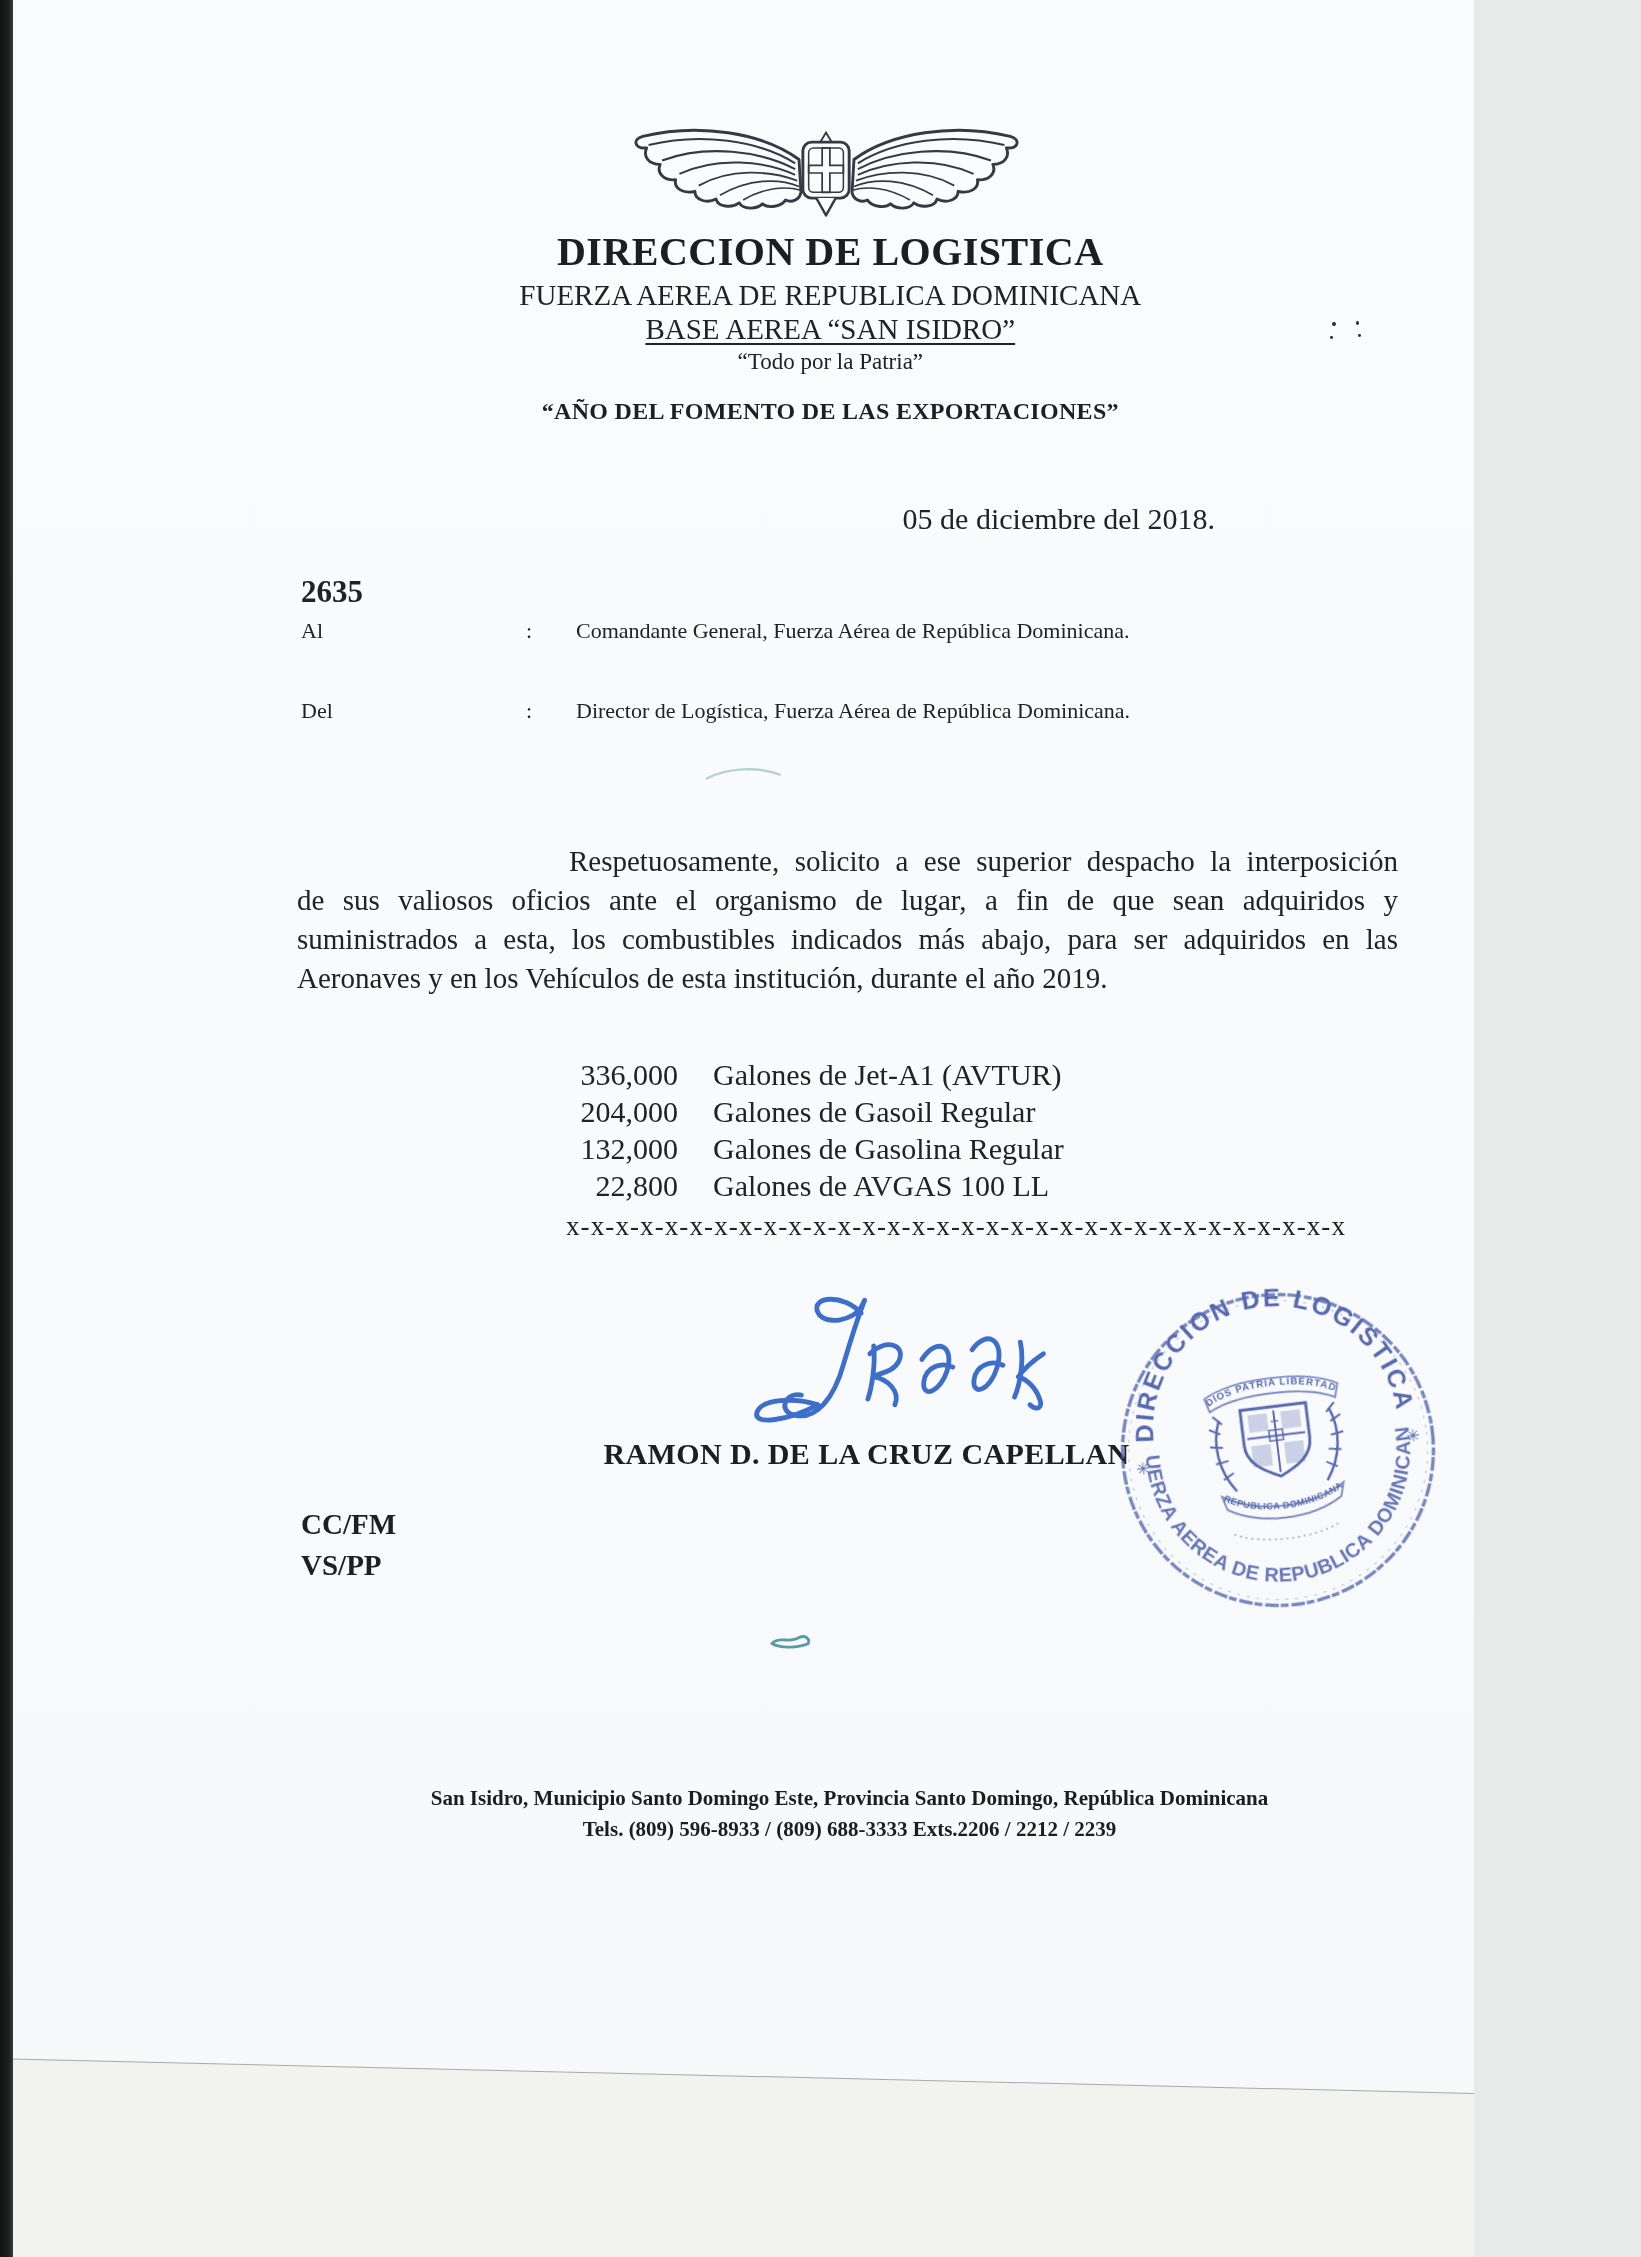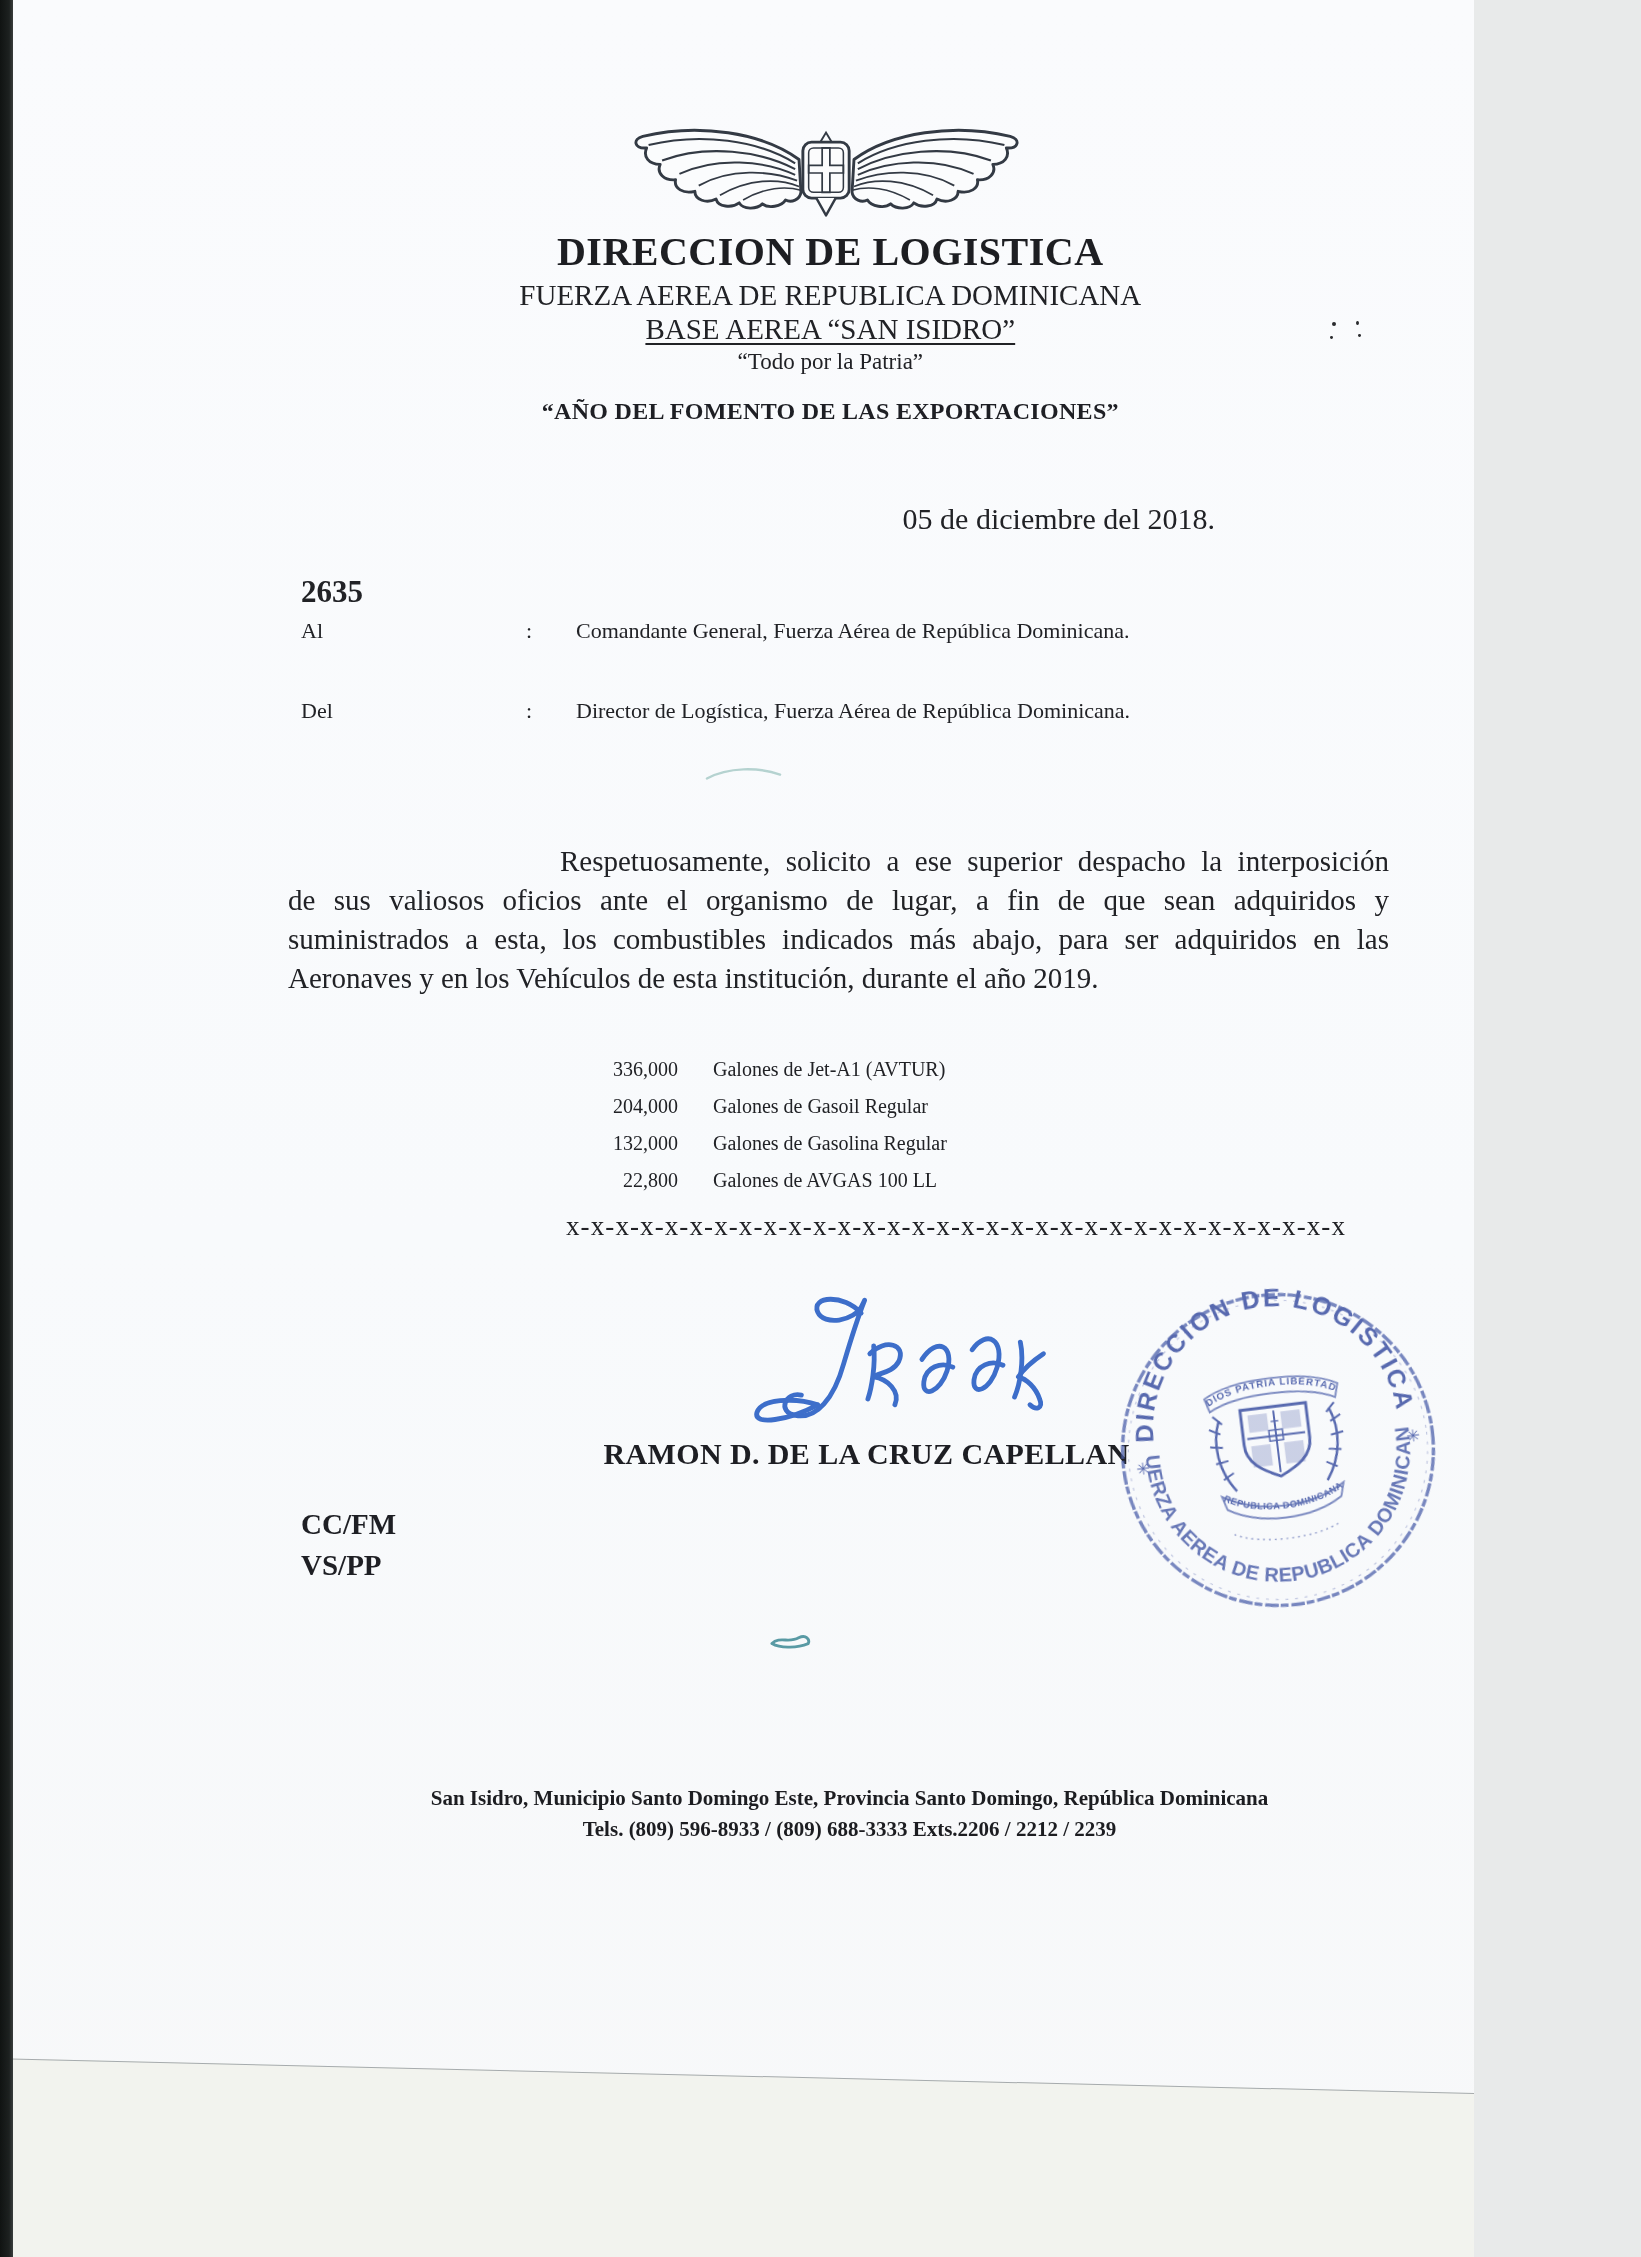--- a/index.html
+++ b/index.html
@@ -16,25 +16,25 @@
   .base-line{top:313px;font-size:29px;}
   .base-line span{text-decoration:underline;text-underline-offset:3.9px;text-decoration-thickness:1.9px;margin-top:29px;}
   .motto{top:349px;font-size:23px;}
   .year-slogan{top:398px;font-size:24px;font-weight:bold;letter-spacing:0.3px;color:#1e1f24;}
   .date-line{position:absolute;top:502px;right:259px;font-size:30px;margin-left:32px;}
   .ref-number{position:absolute;left:301px;top:574px;font-size:31px;font-weight:bold;}
   .recipient-row{position:absolute;left:301px;width:1110px;font-size:22px;}
   .recipient-row .lbl{display:inline-block;width:225px;}
   .recipient-row .col{display:inline-block;width:50px;}
   .row-al{top:618px;} .row-del{top:698px;} .row-asunto{top:778px;}
-  .body-par{position:absolute;left:288px;top:842px;width:1101px;font-size:29px;line-height:39px;}
+  .body-par{position:absolute;left:297px;top:842px;width:1101px;font-size:29px;line-height:39px;}
   .body-line{text-align:justify;text-align-last:justify;white-space:normal;}
   .body-line.first{text-indent:272px;}
   .body-line.last{text-align-last:left;}
-  .fuel-list{position:absolute;left:512px;top:1058px;font-size:20px;}
+  .fuel-list{position:absolute;left:512px;top:1058px;font-size:30px;}
   .fuel-row{display:flex;height:37px;align-items:baseline;}
   .fuel-qty{width:166px;text-align:right;}
   .fuel-desc{margin-left:35px;text-align:right;}
   .separator-line{position:absolute;left:566px;top:1211px;font-size:27px;letter-spacing:1.1px;}
   .sig-name{position:absolute;left:577px;top:1437px;width:579px;text-align:center;font-size:30px;font-weight:bold;letter-spacing:0.4px;color:#1d1e23;}
   .sig-title{position:absolute;left:577px;top:1475px;width:579px;text-align:center;font-size:28.5px;font-weight:bold;color:#1d1e23;}
   .initials{position:absolute;left:301px;font-size:29px;font-weight:bold;color:#1e1f24;}
   .ini-1{top:1508px;} .ini-2{top:1549px;}
   .footer-line{position:absolute;left:58px;width:1583px;text-align:center;font-weight:bold;font-size:21px;color:#1c1d21;}
   .footer-1{top:1786px;} .footer-2{top:1817px;}

